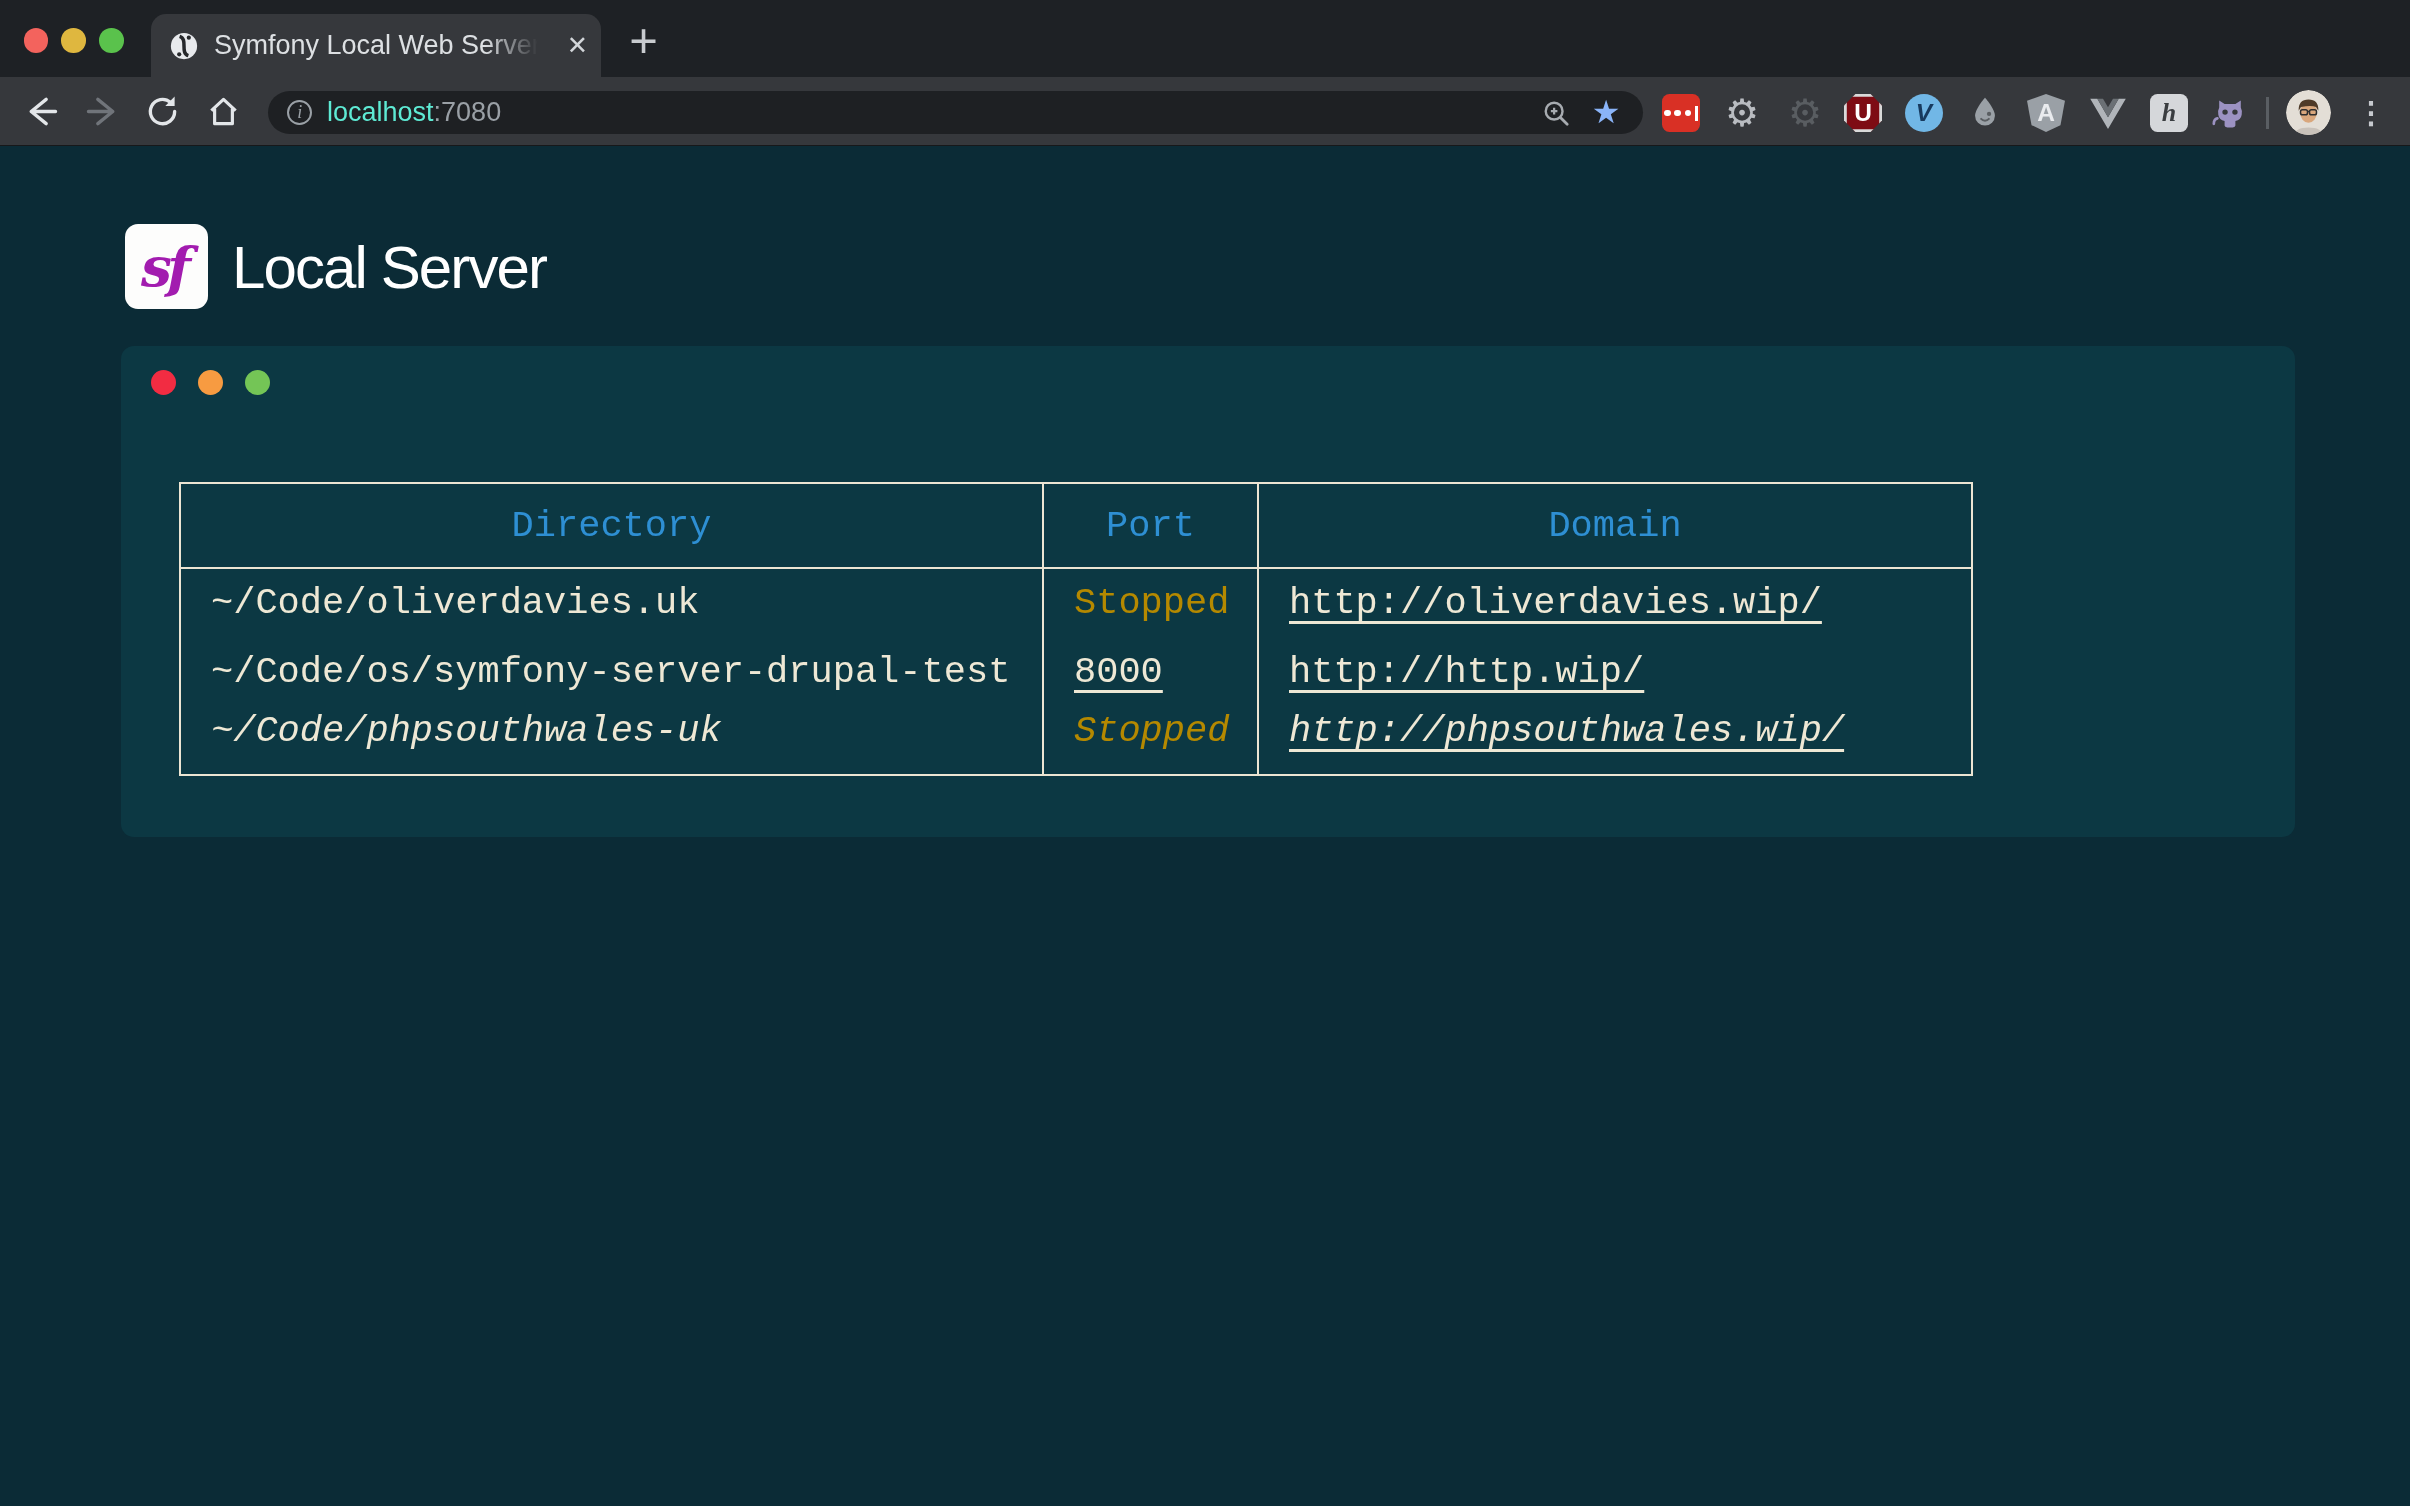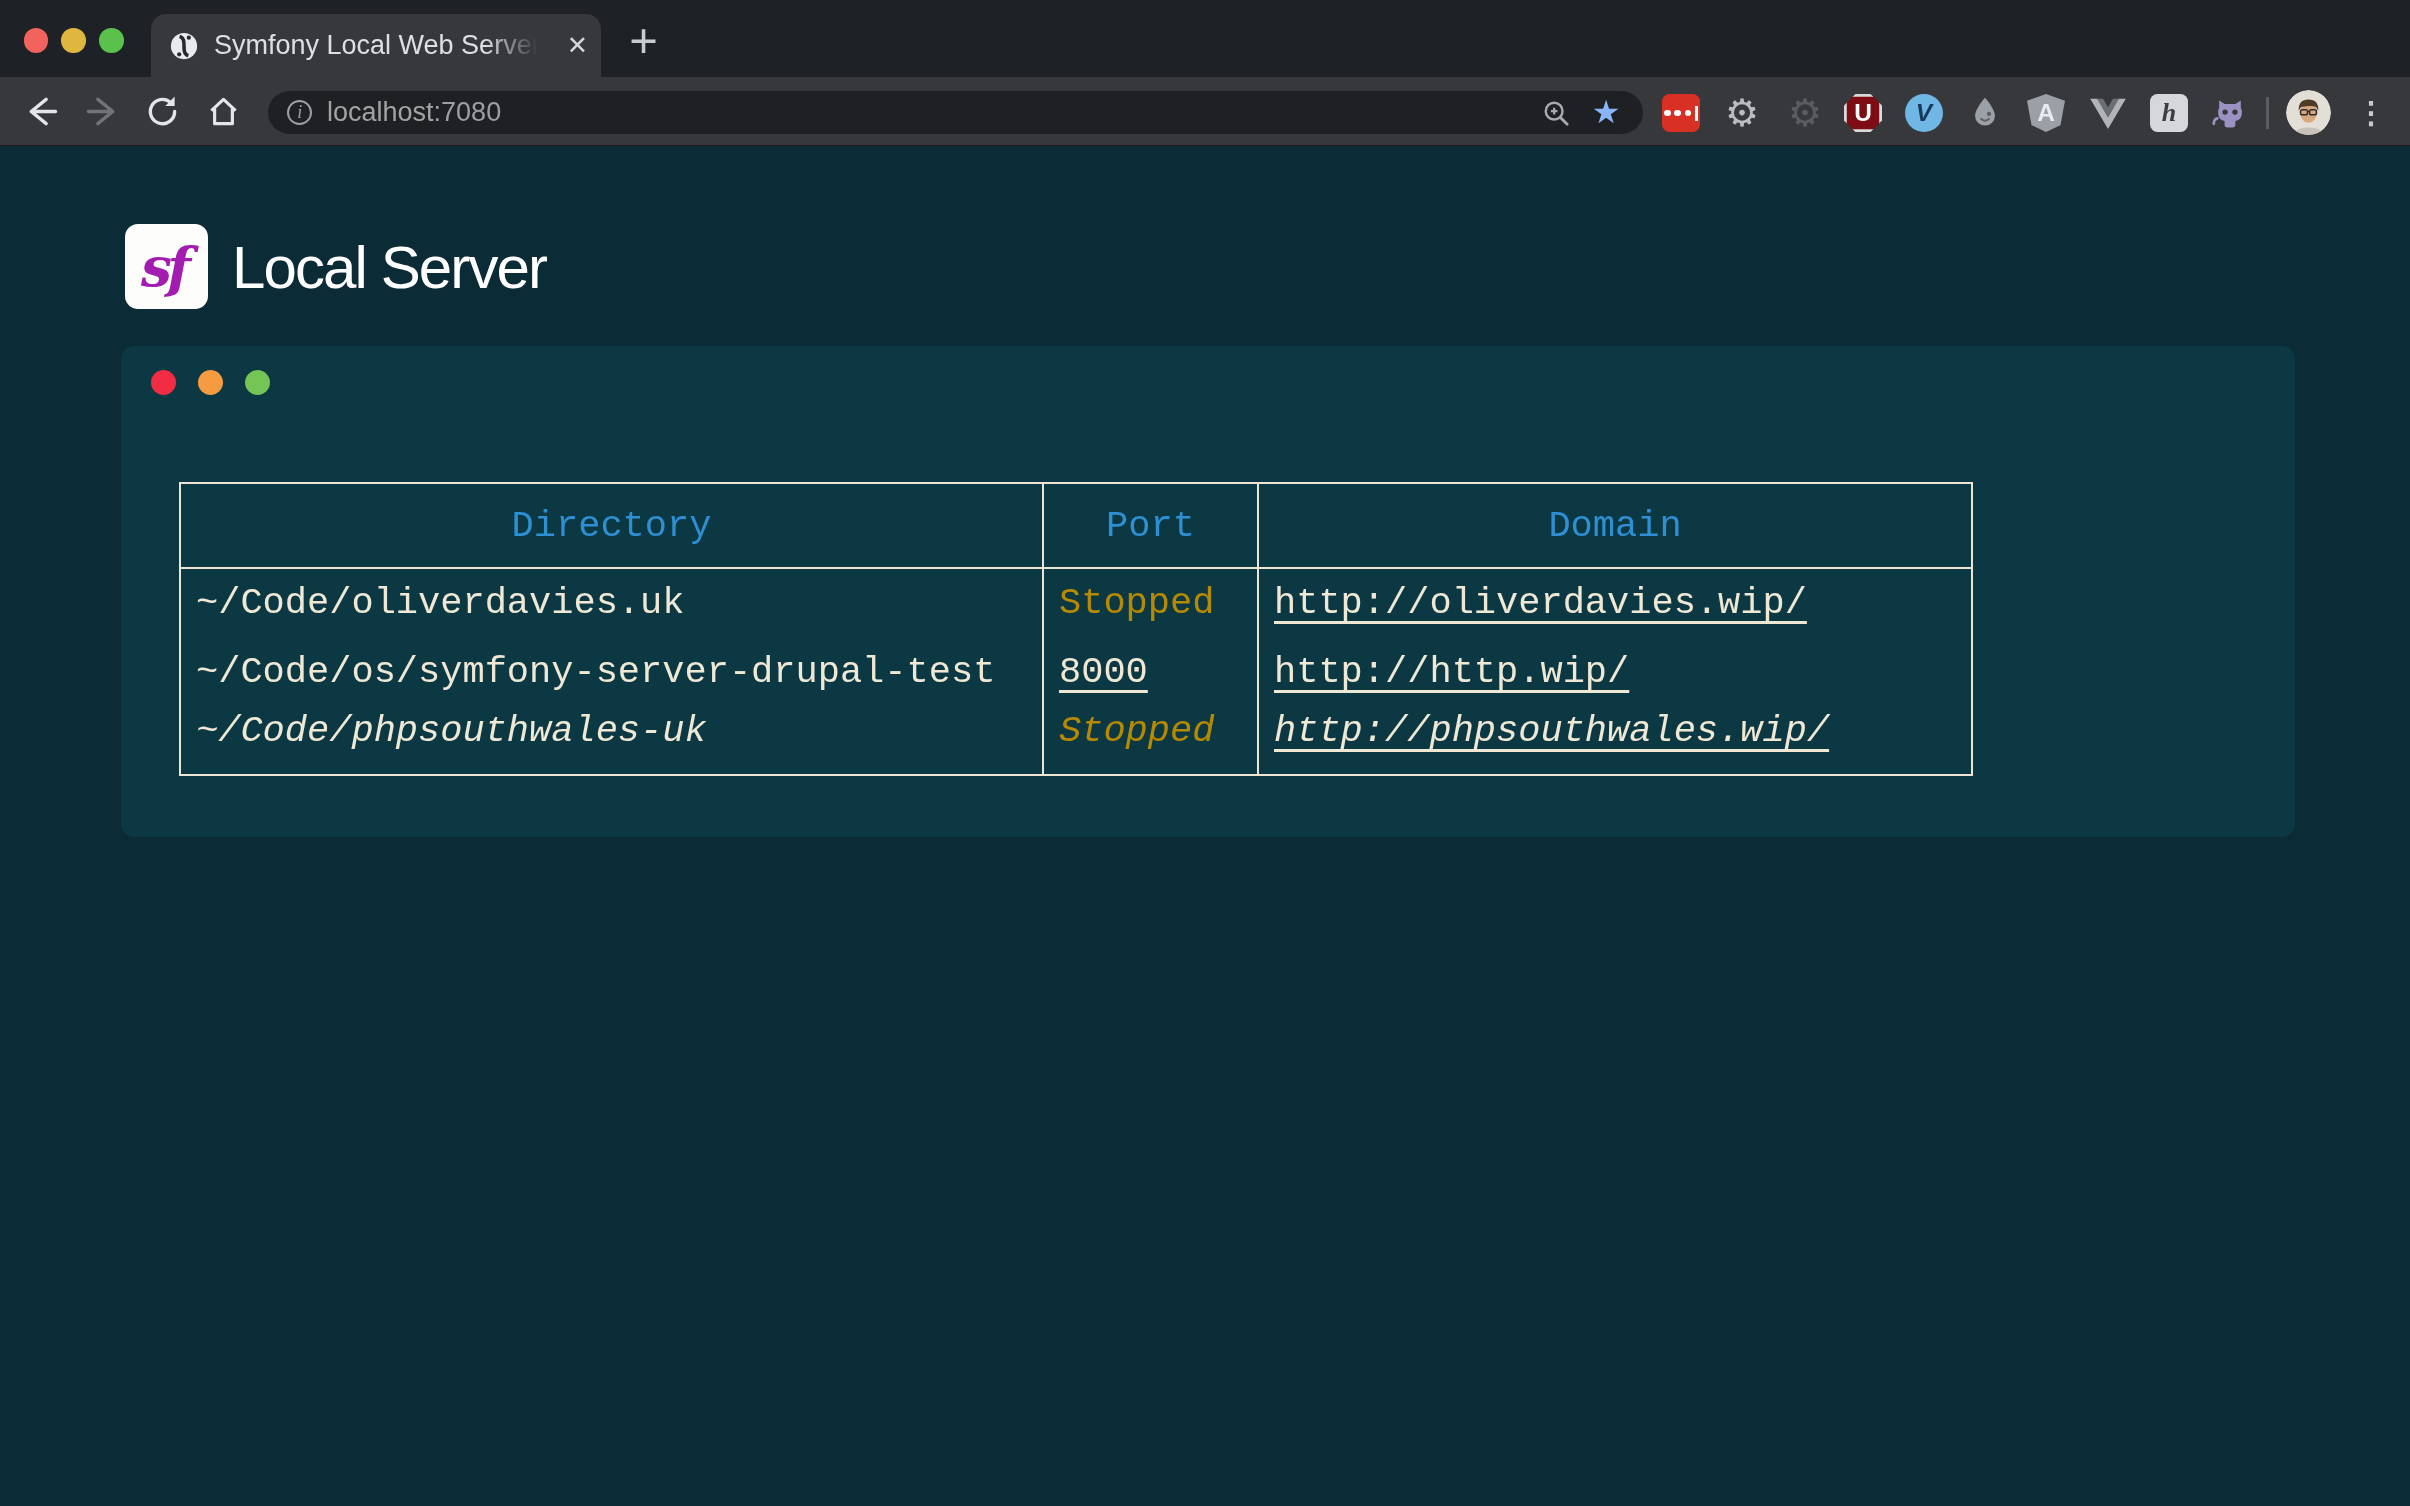--- a/index.html
+++ b/index.html
@@ -29,21 +29,21 @@
              border-bottom:1.9px solid #17181a; }
   .navicon { position:absolute; top:90px; width:43px; height:43px; }
   .nav-back { left:20px; }  .nav-fwd { left:81px; }  .nav-reload { left:141px; } .nav-home { left:202px; }
 
   .urlpill { position:absolute; left:268px; top:91px; width:1375px; height:43px; border-radius:21.7px;
              background:#1e2023; display:flex; align-items:center; }
   .info-badge { position:absolute; left:19px; top:8.5px; width:25.4px; height:25.4px; border:2.4px solid #9aa0a6;
                 border-radius:50%; color:#9aa0a6; font-size:18px; line-height:21.7px; text-align:center;
                 font-family:"Liberation Serif", serif; font-style:italic; }
   .urltext { position:absolute; left:59px; top:0; height:43px; line-height:43px; font-size:27px; }
-  .urltext .host { color:#a3a3a3; } .urltext .port { color:#9aa0a6; }
+  .urltext .host { color:#5eead4; } .urltext .port { color:#9aa0a6; }
   .zoom-ic { position:absolute; right:73px; top:7.5px; width:28px; height:28px; }
   .star { position:absolute; right:22.6px; top:0px; height:43px; line-height:43px; font-size:32px; color:#8ab4f8; }
 
   .ext { position:absolute; top:94px; width:38px; height:38px; display:flex; align-items:center;
          justify-content:center; font-weight:bold; }
   .ext-lastpass { left:1662px; background:#d93025; border-radius:7.5px; gap:3.8px; }
   .ext-lastpass i { width:6.6px; height:6.6px; border-radius:50%; background:#fff; display:block; }
   .ext-lastpass b { width:2.8px; height:15px; background:#fff; display:block; }
   .ext-gear  { left:1723px; color:#b9bcc1; font-size:38px; font-weight:normal; }
   .ext-gear2 { left:1786px; color:#595d61; font-size:38px; font-weight:normal; }
@@ -75,21 +75,21 @@
   .panel { position:absolute; left:121px; top:200px; width:2174px; height:491px; background:#0c3843;
            border-radius:13px; }
   .dot { position:absolute; top:23.5px; width:25.4px; height:25.4px; border-radius:50%; }
   .dot.r { left:30px; background:#f22c42; } .dot.o { left:77px; background:#f79b41; }
   .dot.g { left:124px; background:#74c556; }
 
   table.servers { position:absolute; left:58px; top:136px; border-collapse:collapse;
                   font-family:"Liberation Mono", monospace; font-size:37px; color:#eee8d5; }
   table.servers th, table.servers td { border:2.8px solid #ece5d3; }
   table.servers th { height:85px; color:#2e8fd3; font-weight:normal; text-align:center; }
-  table.servers td { border-top:none; border-bottom:none; height:69px; padding-left:15px; padding-right:23.5px;
+  table.servers td { border-top:none; border-bottom:none; height:69px; padding-left:30px; padding-right:23.5px;
                      vertical-align:middle; }
   table.servers tr.body-row td { border-bottom:none; }
   table.servers tbody tr:last-child td { padding-bottom:19px;font-style:italic; }
   table.servers tbody { border:2.8px solid #ece5d3; }
   .col-dir { width:863px;border-radius:27px; } .col-port { width:215px; } .col-dom { width:714px; }
   .status { color:#b58900; }
   a.cell-link { color:#eee8d5; text-decoration:underline; text-decoration-thickness:2.8px; text-underline-offset:7.5px; }
 
   svg { display:block; }
 </style>

